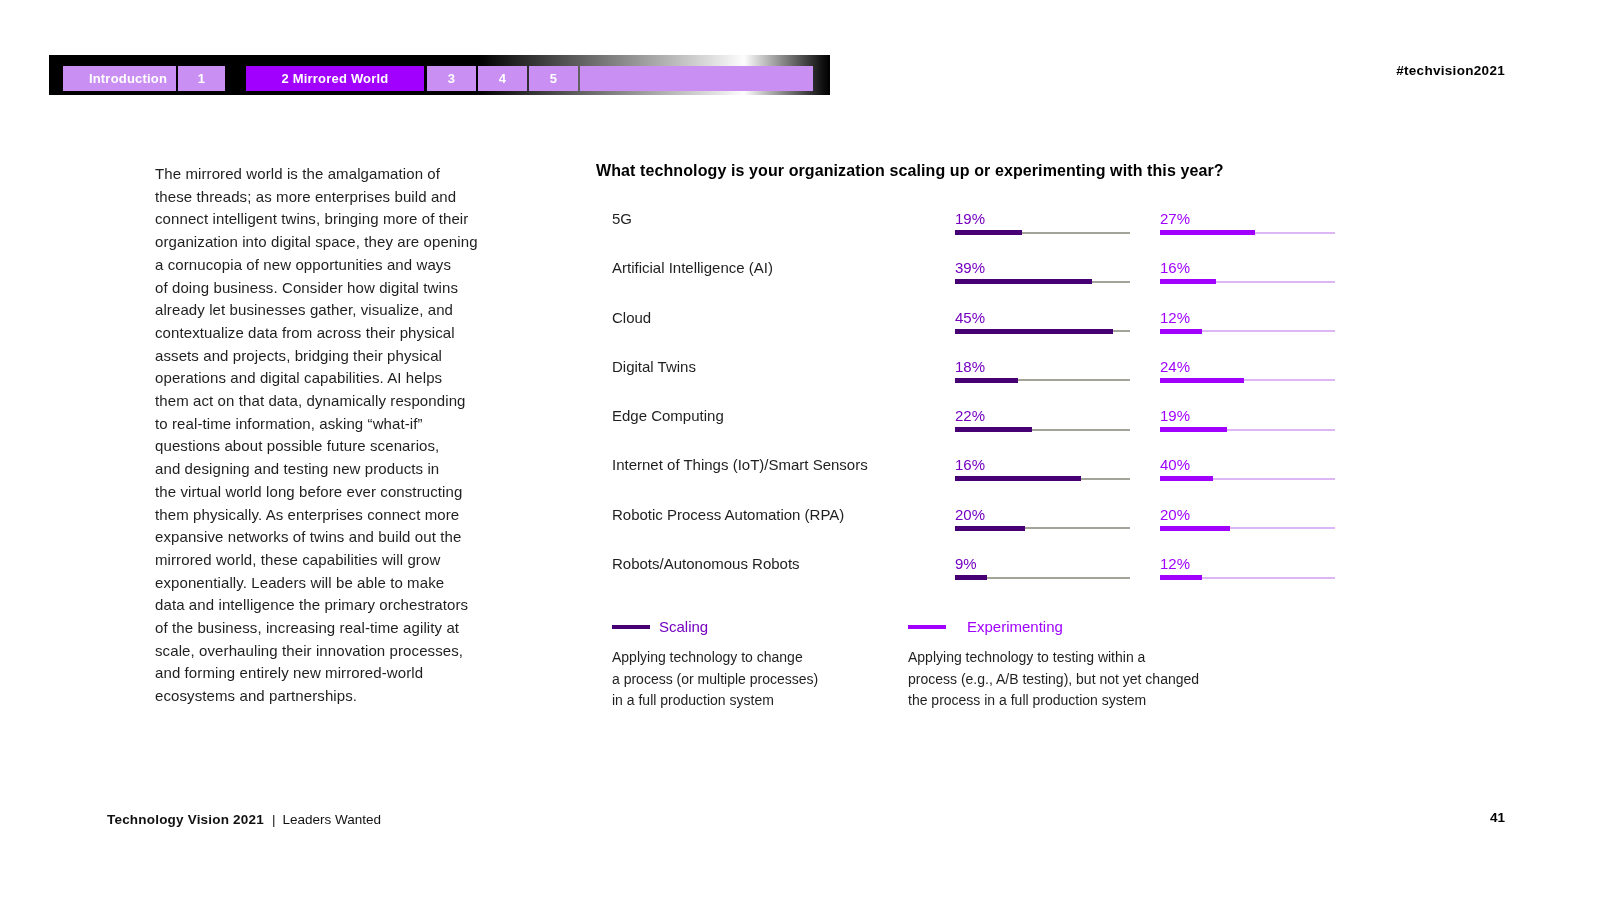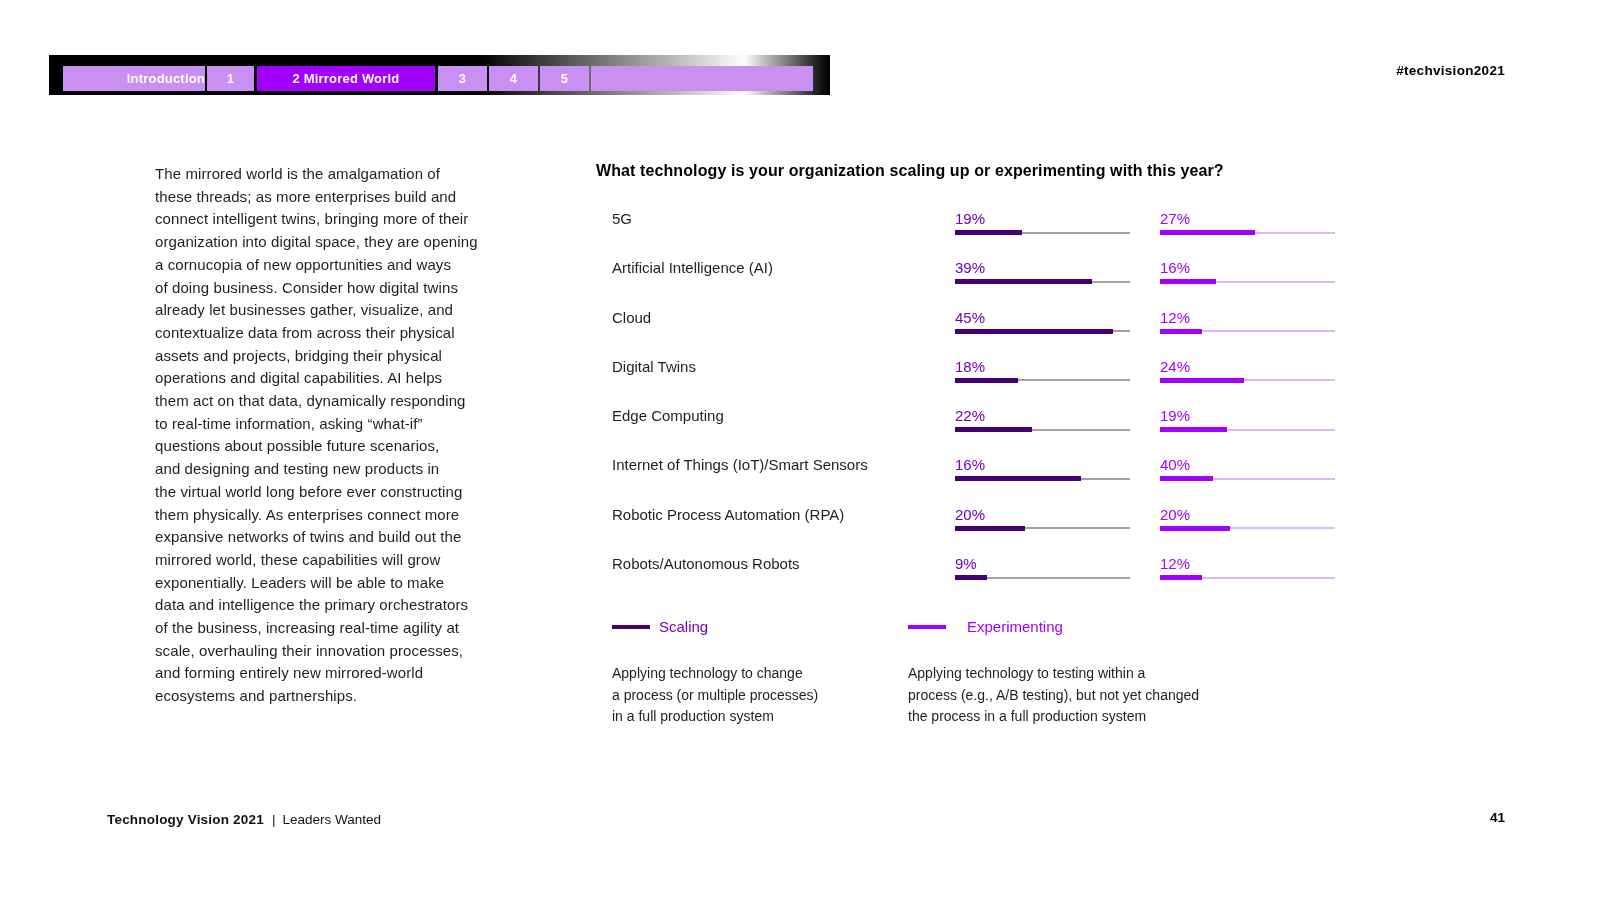--- a/index.html
+++ b/index.html
@@ -20,23 +20,23 @@
   .tabs {
     position: absolute; left: 14px; top: 11px; width: 750px; height: 25px;
     display: flex;
   }
   .tab {
     background: var(--tab-purple, #c98ff2);
     color: #fff; font-weight: bold; font-size: 13px; line-height: 25px;
     text-align: center; margin-right: 2px; cursor: pointer;
     letter-spacing: 0.2px;
   }
-  .tab-intro { width: 142px; text-align: right; padding-left: 17px; }
+  .tab-intro { width: 113px; text-align: center; padding-left: 17px; }
   .tab-n1 { width: 47px; }
-  .tab-active { width: 178px; background: var(--accent-purple, #a100ff); margin-left: 1px; margin-right: 3px; }
+  .tab-active { width: 178px; background: var(--accent-purple, #a100ff); margin-left: 19px; margin-right: 3px; }
   .tab-n { width: 49px; }
   .tab-filler { flex: 1; margin-right: 0; cursor: default; }
 
   .hashtag {
     position: absolute; right: 95px; top: 63px;
     font-size: 13.5px; font-weight: bold; letter-spacing: 0.3px; color: #000;
   }
 
   
   .body-text {
@@ -75,21 +75,21 @@
   .legend-col { position: absolute; top: 0; width: 345px; }
   .legend-col.exp-col { left: 296px; }
   .legend-head { display: flex; align-items: center; height: 16px; }
   .swatch { width: 38px; height: 4px; margin-right: 9px; }
   .swatch-scaling { background: var(--dark-purple, #460073); }
   .swatch-exp { background: var(--accent-purple, #a100ff); }
   .legend-label { font-size: 15px; line-height: 16px; }
   .scaling-col .legend-label { color: var(--mid-purple, #7500c0); }
   .exp-col .legend-label { color: var(--accent-purple, #a100ff); margin-left: 12px; }
   .legend-desc {
-    margin-top: 28px; font-size: 14px; line-height: 21.5px;
+    margin-top: 12px; font-size: 14px; line-height: 21.5px;
     white-space: pre-line; color: var(--text-dark, #1f1f1f);
   }
 
   
   .footer { position: absolute; left: 63px; top: 812px; font-size: 13.5px; color: #111; margin-left: 44px; }
   .footer-title { font-weight: bold; letter-spacing: 0.2px; }
   .footer-sep { margin: 0 7px 0 8px; font-weight: normal; }
   .page-number { position: absolute; right: 95px; top: 810px; font-size: 13.5px; font-weight: bold; color: #000; }
 </style>
 </head>

